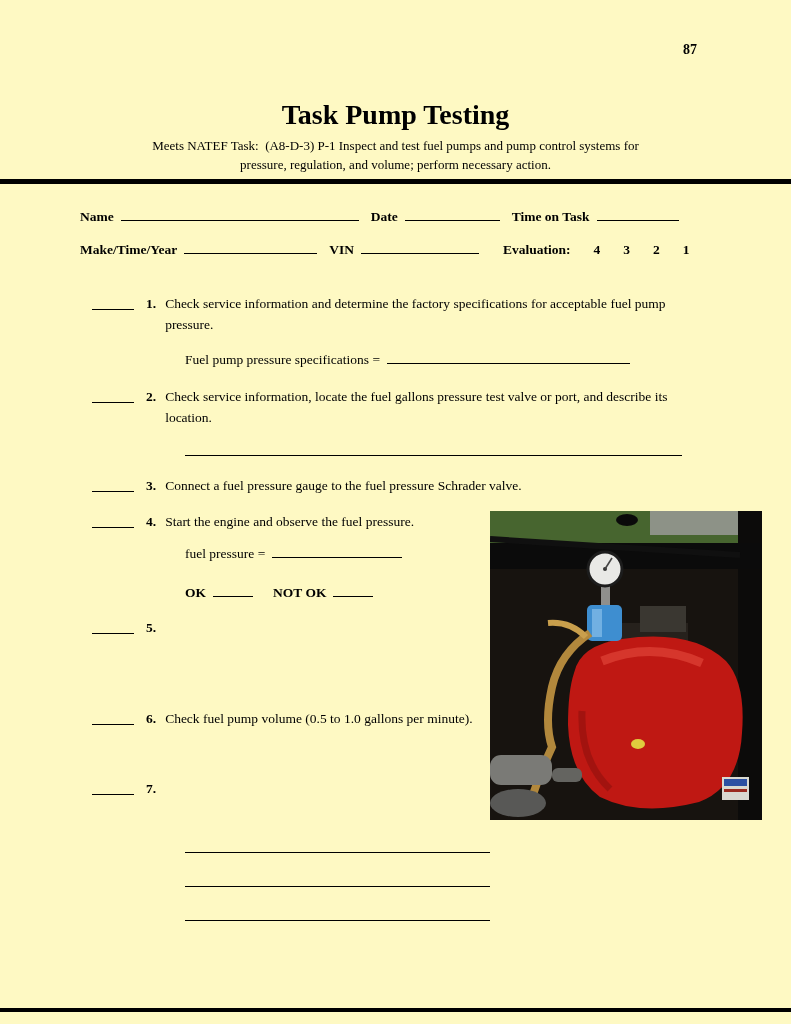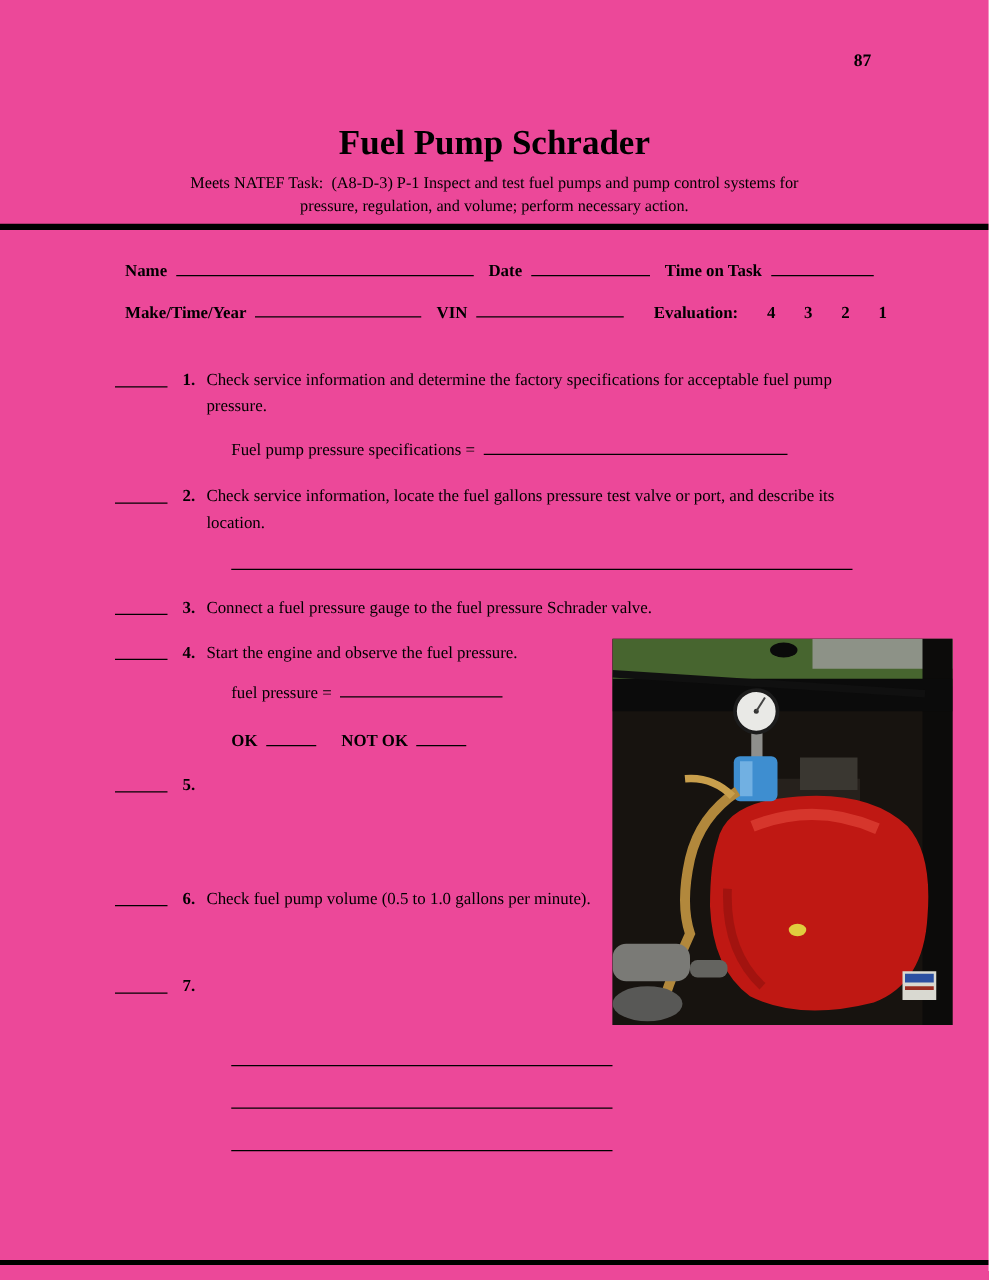--- a/index.html
+++ b/index.html
@@ -1,20 +1,20 @@
 <!DOCTYPE html>
 <html><head>
 <meta charset="utf-8">
 <style>
   html, body { margin: 0; padding: 0; background: #ffffff; }
   .page {
     position: relative;
     width: 791px;
     height: 1024px;
-    background: #ec4899;
+    background: #fef9c3;
     font-family: "Liberation Serif", serif;
     color: #000;
     overflow: hidden;
   }
   .pagenum {
     position: absolute; top: 42px; right: 94px;
     font-size: 14px; font-weight: bold;
   }
   .title {
     position: absolute; top: 99px; left: 0; width: 100%;
@@ -29,21 +29,21 @@
   .rule-bottom { position: absolute; top: 1008px; left: 0; width: 791px; height: 4px; background: #000; }
 
   .blank {
     display: inline-block;
     border-bottom: 1.4px solid #000;
     height: 13px;
     vertical-align: baseline;
   }
 
   .formline {
-    position: absolute; left: 100px;
+    position: absolute; left: 80px;
     font-size: 13.5px; white-space: nowrap;
   }
   .formline .lbl { font-weight: bold; }
   .formline .blank { margin-left: 7px; margin-right: 12px; }
   .evalnums { font-weight: bold; }
   .evalnums span { margin-left: 23px; }
 
   .step {
     position: absolute; left: 92px;
     display: flex; align-items: flex-start;
@@ -78,21 +78,21 @@
   }
   .photo svg { display: block; }
 </style>
 </head>
 <body>
 
 <div class="page">
 
   <div class="pagenum">87</div>
 
-  <div class="title">Fuel Pump Schrader</div>
+  <div class="title">Task Pump Testing</div>
 
   <div class="natef">
     <div><span class="lbl">Meets NATEF Task:</span>&nbsp; <span>(A8-D-3) P-1  Inspect and test fuel pumps and pump control systems for</span></div>
     <div>pressure, regulation, and volume; perform necessary action.</div>
   </div>
 
   <div class="rule-top"></div>
 
   <div class="formline" style="top: 207px;">
     <span class="lbl">Name</span><span class="blank" style="width:238px"></span><span class="lbl">Date</span><span class="blank" style="width:95px"></span><span class="lbl">Time on Task</span><span class="blank" style="width:82px"></span>

